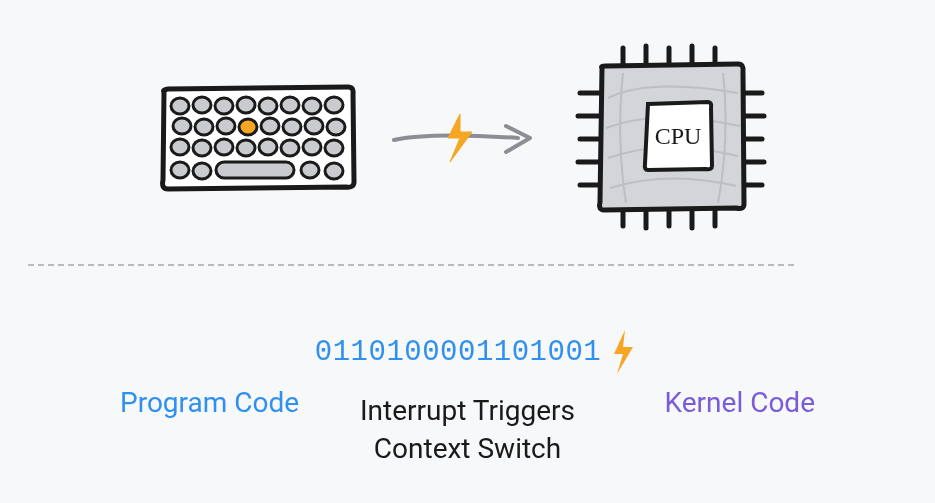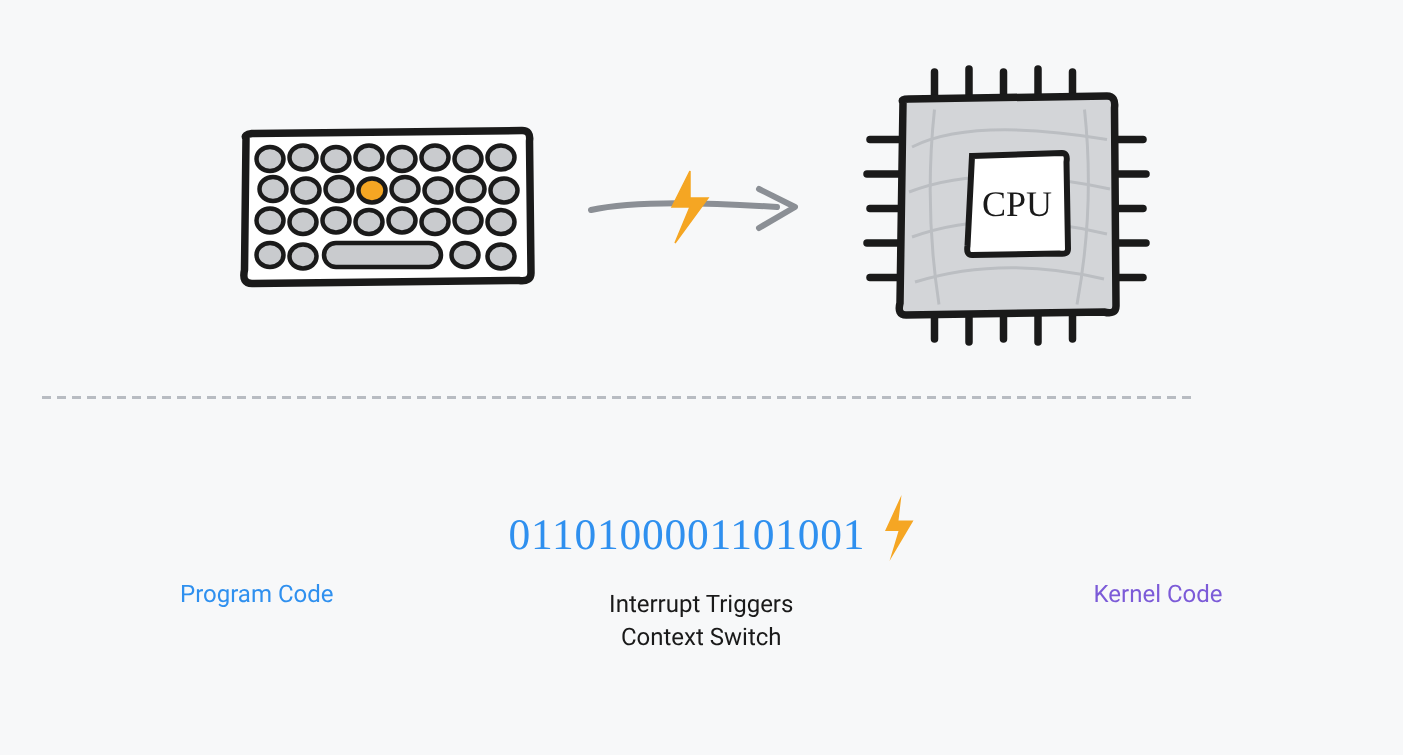--- a/index.html
+++ b/index.html
@@ -37,38 +37,38 @@
   }
   .bottom {
     position: absolute;
     top: 330px;
     left: 0;
     width: 935px;
     text-align: center;
   }
   .binary-line {
     display: flex;
-    align-items: flex-end;
+    align-items: center;
     justify-content: center;
     gap: 10px;
-    font-family: Liberation Serif, serif;
+    font-family: Liberation Mono, monospace;
     font-size: 29px;
     letter-spacing: 0.5px;
     margin-left: 15px;
   }
   .prog { color: #2f90ef; }
   .kern { color: #7c5bd8; }
   .labels-row {
     margin-top: 12px;
     position: relative;
     height: 60px;
   }
   .lbl {
     position: absolute;
-    font-size: 16px;
+    font-size: 28px;
   }
   .lbl-prog { left: 120px; top: 0; color: #2f90ef; }
   .lbl-kern { right: 120px; top: 0; color: #7c5bd8; }
   .lbl-int  { left: 50%; transform: translateX(-50%); top: 6px; color: #1a1a1a; text-align: center; line-height: 1.35; }
   .bolt {
     color: #f5a623;
   }
   .bolt svg { display: block; }
   .kb { margin-right: 30px; }
   .cpu { margin-left: 30px; }

